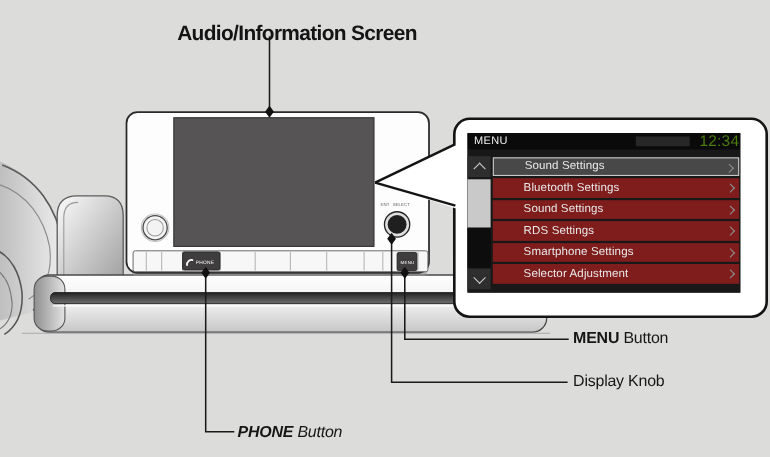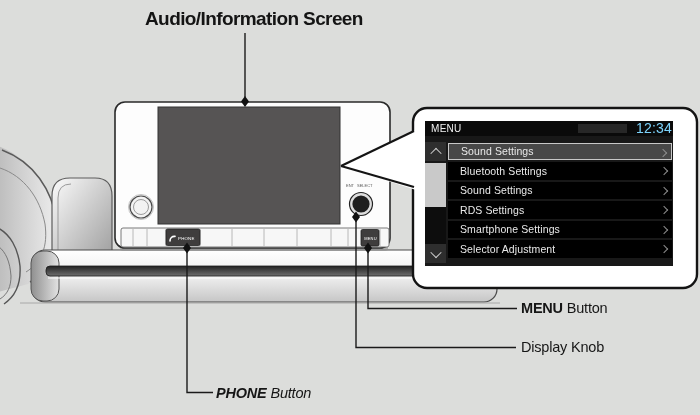--- a/index.html
+++ b/index.html
@@ -1,45 +1,45 @@
 <!DOCTYPE html>
 <html><head>
 <meta charset="utf-8">
 <style>
   html,body{margin:0;padding:0;background:#dcdddb;}
   #stage{position:relative;width:700px;height:415px;background:#dcdddb;overflow:hidden;
          font-family:"Liberation Sans","DejaVu Sans",sans-serif;}
   #artwork{position:absolute;left:0;top:0;}
 
-  .title{position:absolute;left:145px;top:8px;width:250px;text-align:left;
+  .title{position:absolute;left:145px;top:20px;width:250px;text-align:center;
          font-size:19px;font-weight:bold;letter-spacing:-0.6px;color:#141414;}
   .caption{position:absolute;font-size:14.5px;color:#161616;letter-spacing:-0.2px;white-space:pre;}
   .caption b{font-weight:bold;}
   #cap-menu{left:521px;top:300px;}
   #cap-selector{left:521px;top:339px;}
   #cap-phone{left:216px;top:385px;font-style:italic;}
 
   
   .mscreen{position:absolute;left:425px;top:121px;width:248px;height:145px;background:#101010;}
   .mtop{position:absolute;left:0;top:0;width:248px;height:15px;background:#0a0a0a;}
   .mtitle{position:absolute;left:6px;top:2px;font-size:10px;color:#f2f2f2;letter-spacing:.3px;}
   .mstatus{position:absolute;left:153px;top:3px;width:49px;height:9px;background:#272727;}
-  .mclock{position:absolute;right:1px;top:-1px;font-size:14px;color:#7dd3fc;letter-spacing:.2px;}
+  .mclock{position:absolute;right:1px;top:-1px;font-size:14px;color:#4d7c0f;letter-spacing:.2px;}
   .mbody{position:absolute;left:0;top:15px;width:248px;height:130px;background:#181818;}
   .mscroll{position:absolute;left:0;top:0;width:21px;height:130px;display:flex;flex-direction:column;}
   .mcell{height:19px;margin-top:6px;background:#2e2e2e;display:flex;align-items:center;justify-content:center;}
   .mcell.bottom{margin-top:0;margin-bottom:3px;}
   .mthumb{height:44px;background:#c9c9c9;margin-top:2px;}
   .mtrack{flex:1;background:#0d0d0d;}
   .chev{width:7px;height:7px;display:block;}
   .chev.up{border-left:1.6px solid #cfcfcf;border-top:1.6px solid #cfcfcf;transform:rotate(45deg) translate(1px,1px);}
   .chev.down{border-right:1.6px solid #cfcfcf;border-bottom:1.6px solid #cfcfcf;transform:rotate(45deg) translate(-1px,-1px);}
   .mitems{position:absolute;left:23px;top:6.5px;width:224px;}
-  .mrow{position:relative;height:17.5px;margin-bottom:2px;background:#000000;
-        display:flex;align-items:center;box-sizing:border-box;padding-left:12px;}
+  .mrow{position:relative;height:17.5px;margin-bottom:2px;background:#7f1d1d;
+        display:flex;align-items:center;box-sizing:border-box;padding-left:28px;}
   .mrow span:first-child{font-size:10.5px;color:#e9e9e9;letter-spacing:.1px;}
   .mrow.sel{background:#484848;border:1px solid #c8c8c8;}
   .rchev{position:absolute;right:5px;top:6px;width:5px;height:5px;
          border-top:1.4px solid #8d8d8d;border-right:1.4px solid #8d8d8d;transform:rotate(45deg);}
 </style>
 </head>
 <body>
 
 <div id="stage">
 

